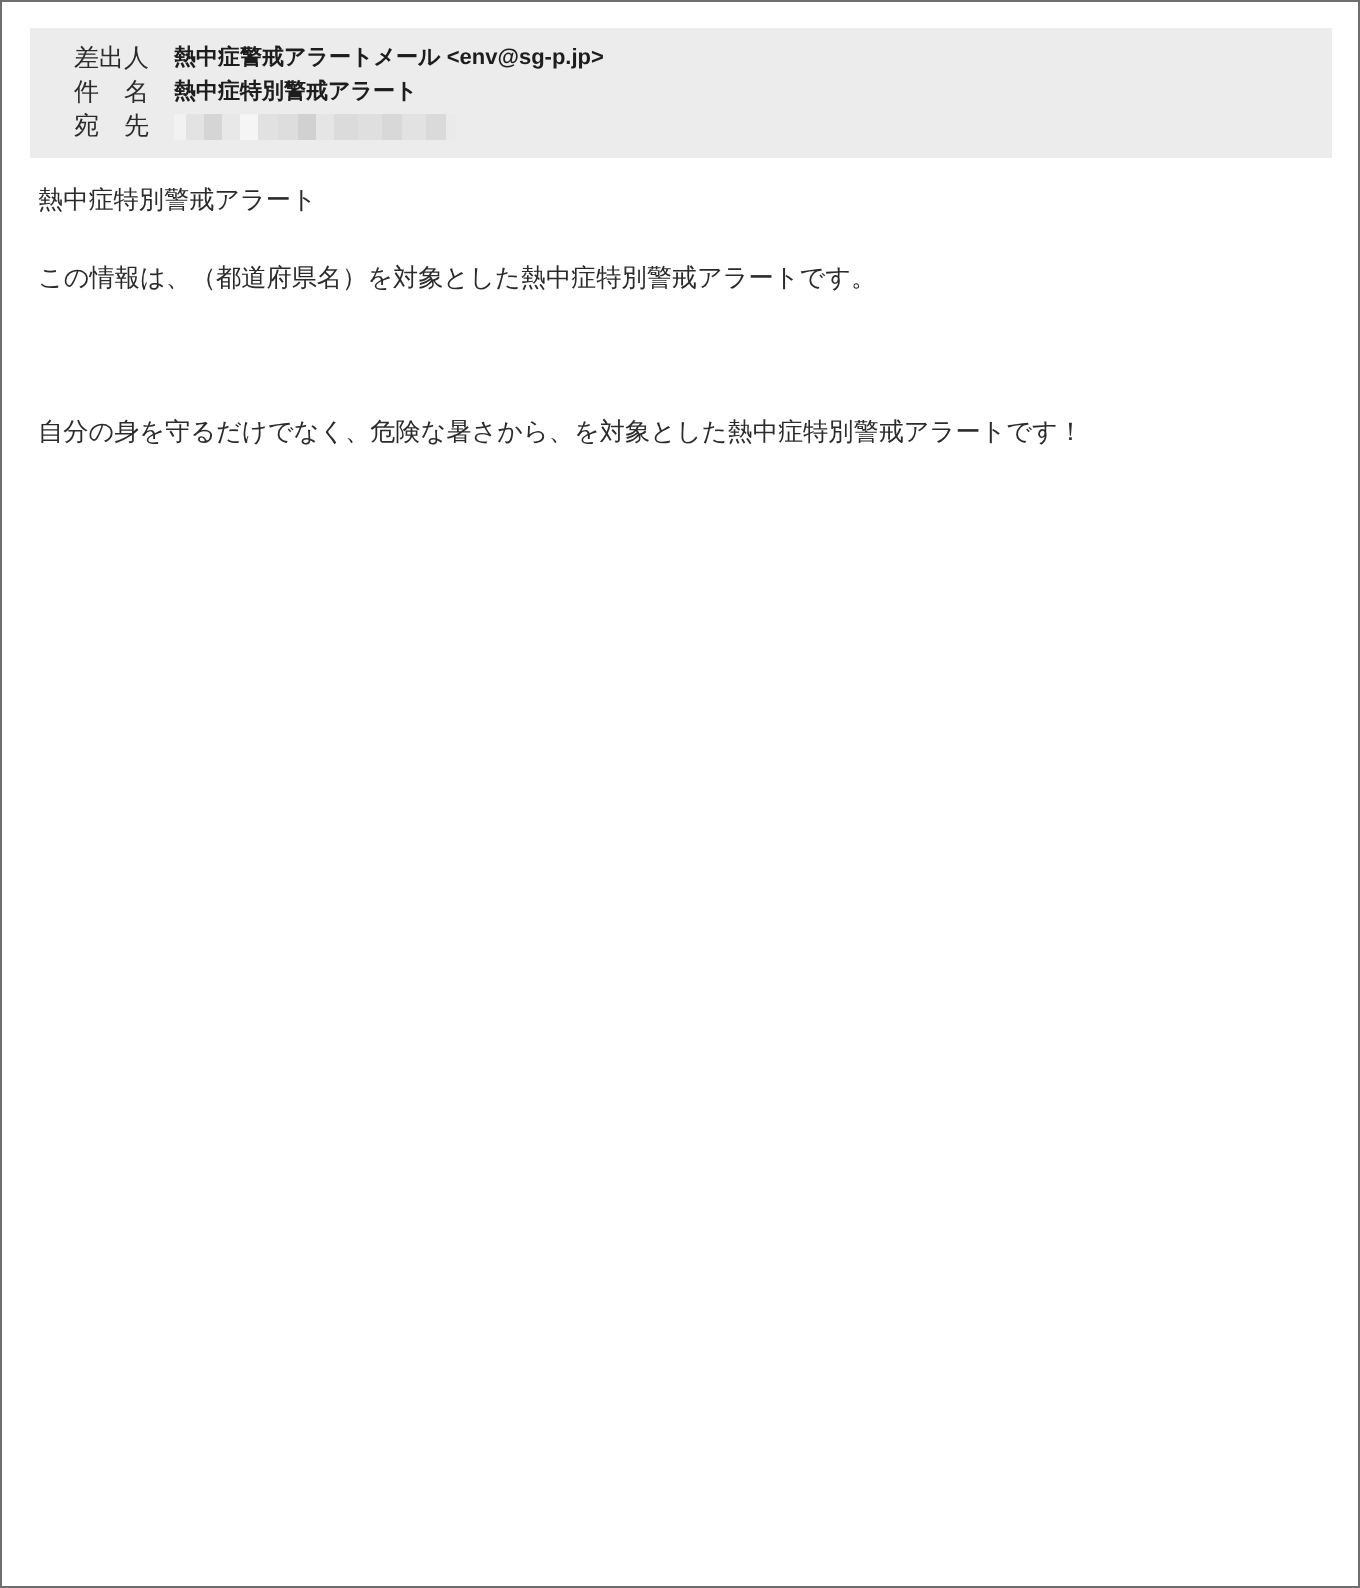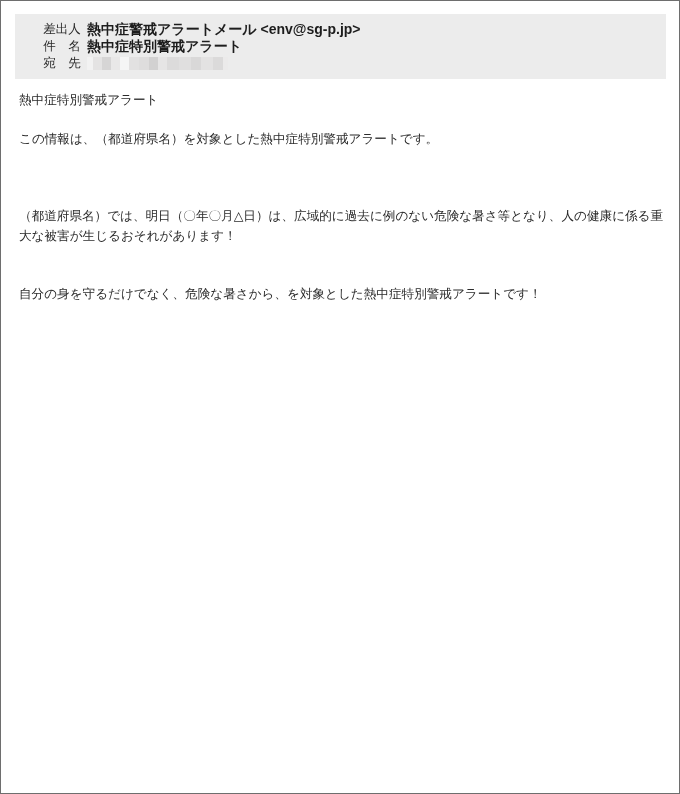--- a/index.html
+++ b/index.html
@@ -33,32 +33,31 @@
     height: 65px;
     background: #ececec;
     box-sizing: border-box;
     padding: 7px 0 0 0;
   }
   .hdr-row {
     display: flex;
     align-items: flex-start;
     height: 17px;
     line-height: 17px;
-    text-align: center;
   }
   .hdr-label {
     width: 72px;
     padding-left: 22px;
     box-sizing: border-box;
     font-size: 12.5px;
     color: #2b2b2b;
     white-space: nowrap;
   }
   .hdr-value {
-    font-size: 14px;
+    font-size: 11px;
     font-weight: bold;
     color: #1d1d1d;
     white-space: nowrap;
   }
   .redacted {
     display: inline-block;
     width: 141px;
     height: 13px;
     margin-top: 2px;
     background:
@@ -125,21 +124,20 @@
   </div>
 
   <div class="mail-body">
 
     <div class="para">熱中症特別警戒アラート</div>
 
 
     <div class="para">この情報は、（都道府県名）を対象とした熱中症特別警戒アラートです。</div>
 
     <div class="para">
-      <div class="line">（都道府県名）では、明日（〇年〇月△日）は、広域的に過去に例のない危険な暑さ等となり、人の健康に係る重大な被害が生じるおそれがあります！</div>
       <div class="line">自分の身を守るだけでなく、危険な暑さから、を対象とした熱中症特別警戒アラートです！</div>
     </div>
 
     <div class="para">
       
       
     </div>
 
   </div>
 </div>

